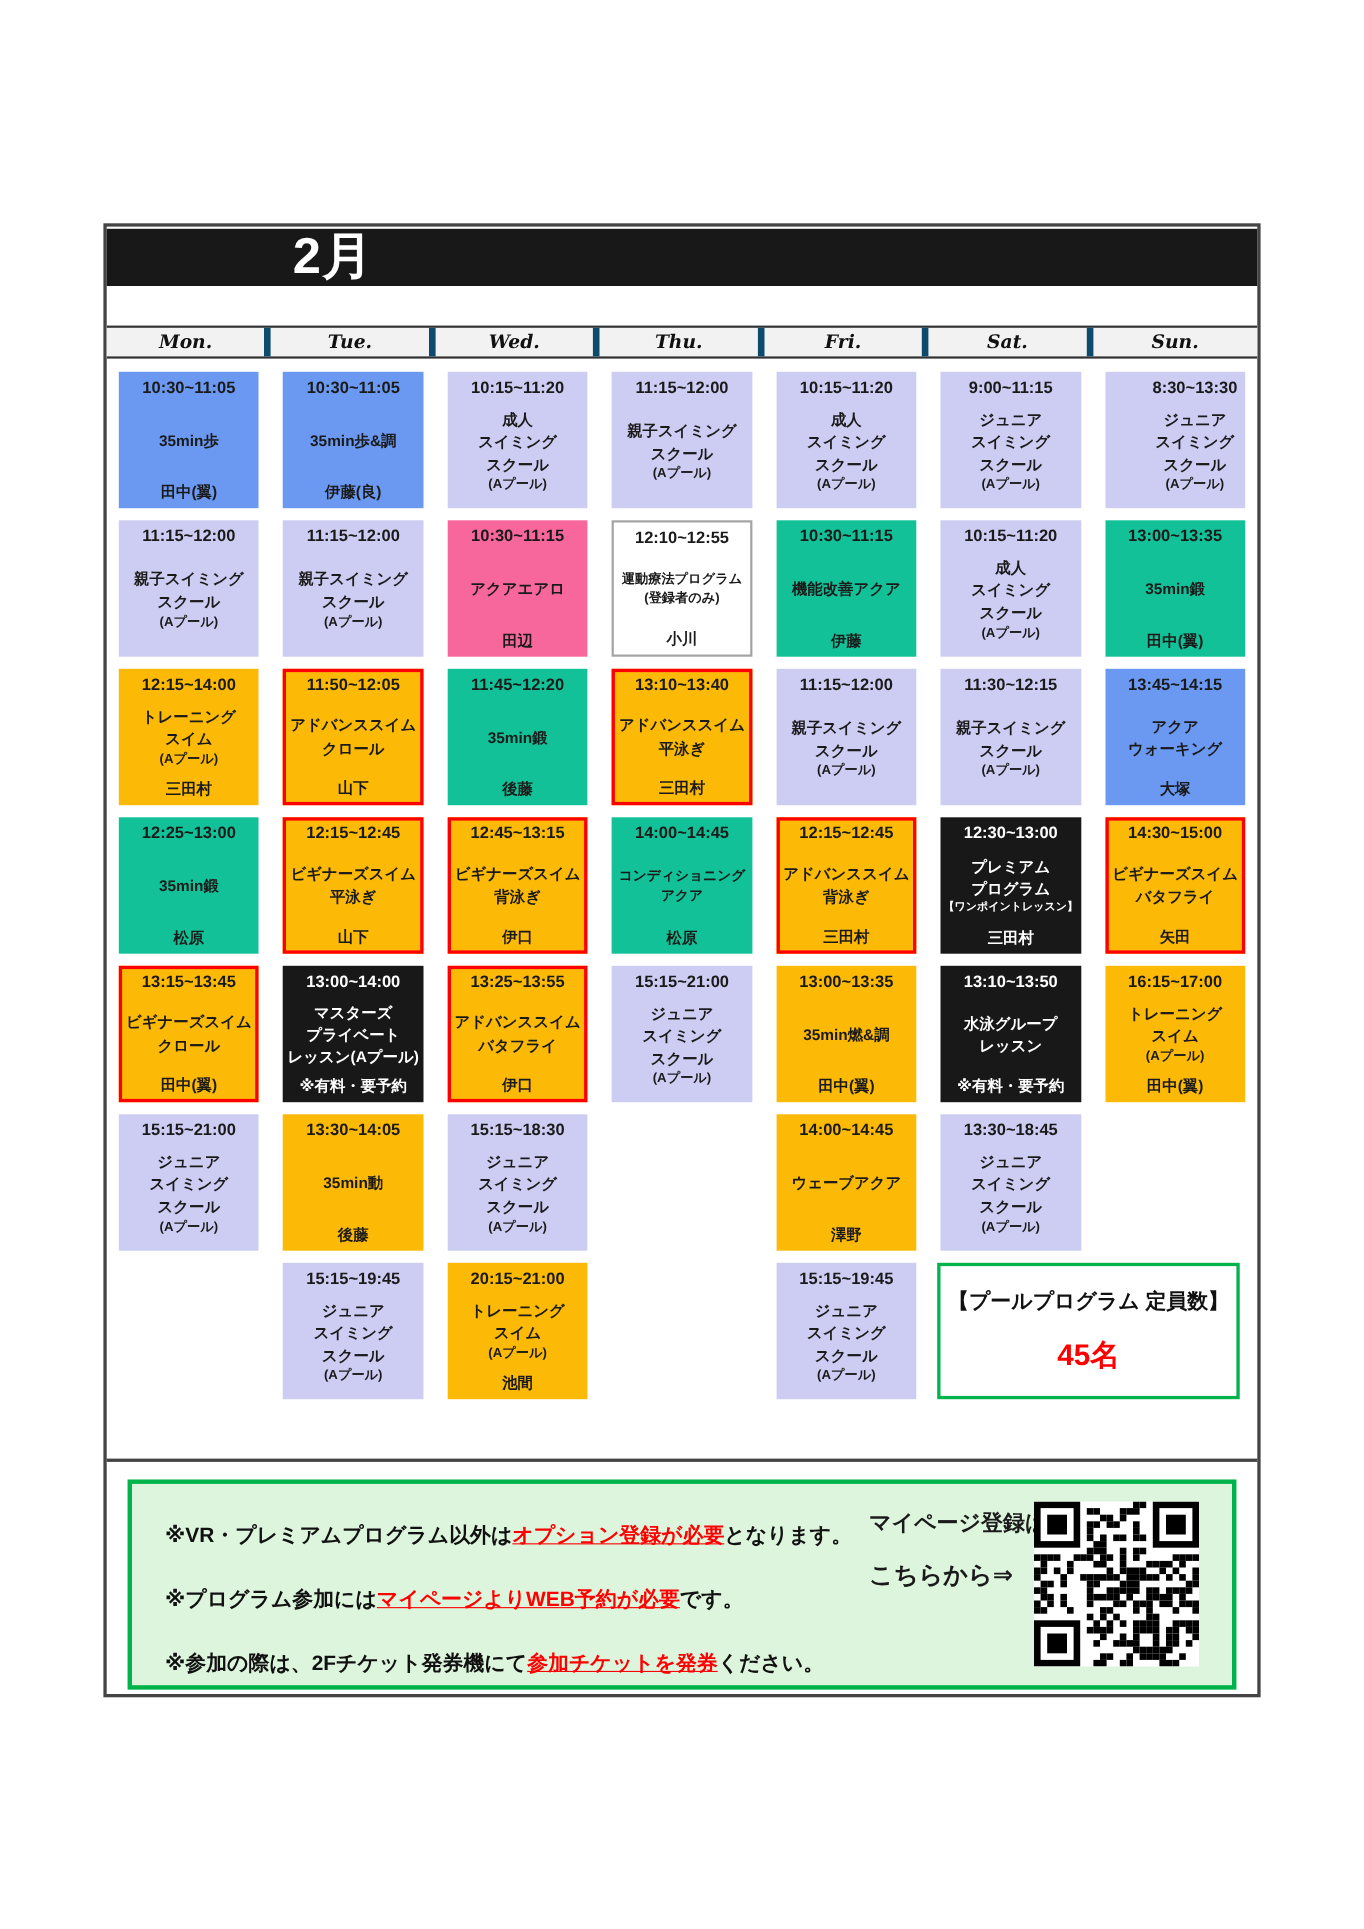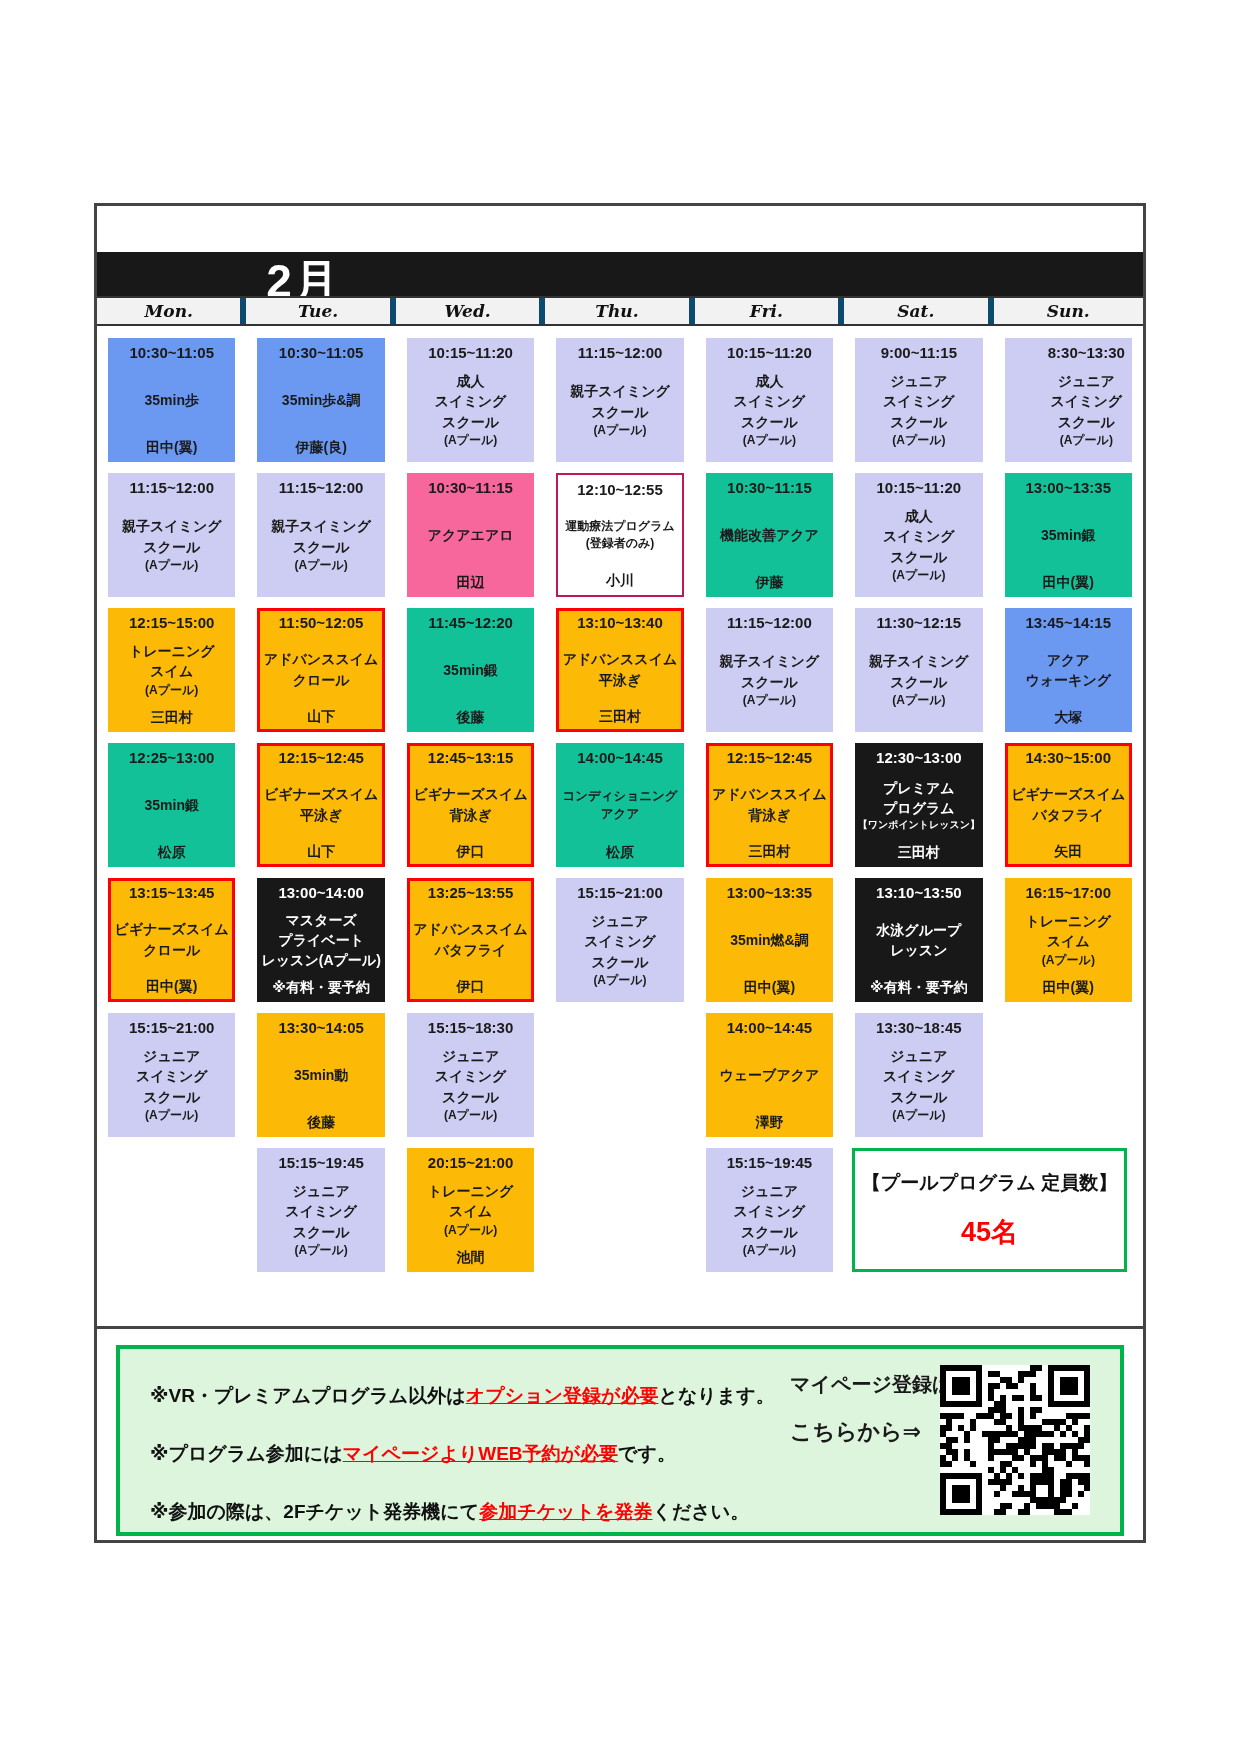--- a/index.html
+++ b/index.html
@@ -6,21 +6,21 @@
   body{
     width:1240px;height:1754px;background:#ffffff;position:relative;
     font-family:"Liberation Sans","DejaVu Sans",sans-serif;color:#1a1a1a;
     -webkit-font-smoothing:antialiased;
   }
   .frame{
     position:absolute;left:94px;top:203px;width:1052px;height:1340px;
     border:3px solid #444;background:#fff;box-sizing:border-box;
   }
   
-  .title-bar{position:absolute;left:0;top:2px;right:0;height:62px;background:var(--c-black,#161616);margin-top:44px;}
+  .title-bar{position:absolute;left:0;top:2px;right:0;height:52px;background:var(--c-black,#161616);}
   .title-month{
     position:absolute;left:206px;top:50%;transform:translate(-50%,-52%);
     color:#fff;font-size:46px;font-weight:bold;letter-spacing:1px;
   }
   .title-program{
     position:absolute;left:546px;top:50%;transform:translate(-50%,-52%);
     color:#fff;font-size:40px;font-weight:bold;font-style:italic;
     font-family:"DejaVu Serif","Liberation Serif",serif;white-space:nowrap;letter-spacing:2px;
   }
   
@@ -43,21 +43,21 @@
   .cell{
     margin:0 11px;display:flex;flex-direction:column;box-sizing:border-box;
     padding:5px 2px 4px 2px;text-align:center;
   }
   .v-blue{background:var(--c-blue,#6b99f2);}
   .v-lavender{background:var(--c-lavender,#cdccf2);}
   .v-pink{background:var(--c-pink,#f8679c);}
   .v-green{background:var(--c-green,#12c197);}
   .v-orange{background:var(--c-orange,#fcb905);}
   .v-black{background:var(--c-black,#181818);color:#fff;}
-  .v-white{background:#fff;border:2px solid #be185d;}
+  .v-white{background:#fff;border:2px solid #a3a3a3;}
   .red-border{border:3px solid var(--c-red,#ff0000);padding:2px 0 2px 0;}
   .cell .time{font-weight:bold;font-size:15px;line-height:1.3;}
   .cell .body{
     flex:1;display:flex;flex-direction:column;justify-content:center;
     font-weight:bold;font-size:14px;line-height:1.45;
   }
   .cell .footer{font-weight:bold;font-size:14px;line-height:1.3;padding-bottom:2px;}
   .cell .sm{font-size:12px;}
   .cell .sm2{font-size:12.5px;}
   .cell .xs{font-size:10px;}
@@ -215,21 +215,21 @@
         </div>
       </div>
       <div class="cell v-green" style="grid-area: 2 / 7;">
         <div class="time">13:00~13:35</div>
         <div class="body">
           <div>35min鍛</div>
         </div>
         <div class="footer">田中(翼)</div>
       </div>
       <div class="cell v-orange" style="grid-area: 3 / 1;">
-        <div class="time">12:15~15:00</div>
+        <div class="time">12:15~14:00</div>
         <div class="body">
           <div>トレーニング</div>
           <div>スイム</div>
           <div class="sm">(Aプール)</div>
         </div>
         <div class="footer">三田村</div>
       </div>
       <div class="cell v-orange red-border" style="grid-area: 3 / 2;">
         <div class="time">11:50~12:05</div>
         <div class="body">

